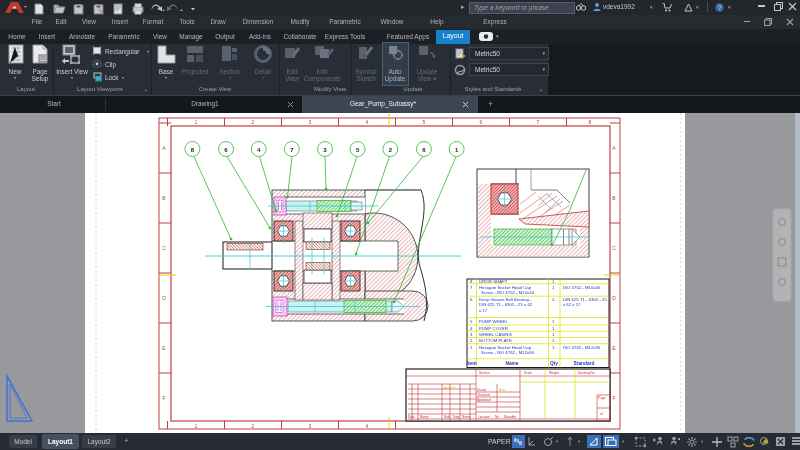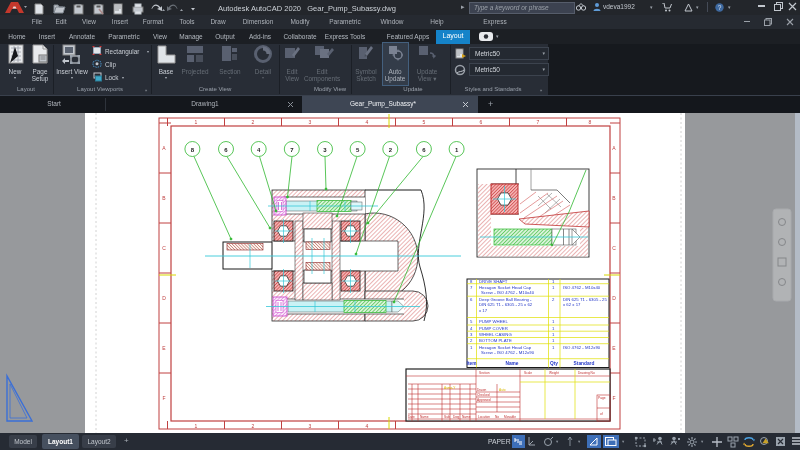--- a/index.html
+++ b/index.html
@@ -40,21 +40,20 @@
 <rect x="99" y="4" width="10" height="5" fill="#c2c7ce" stroke="#777"></rect>
         <rect x="101" y="1" width="6" height="3" fill="#dfe3e8"></rect>
         <rect x="101" y="8" width="6" height="3" fill="#dfe3e8"></rect>
 </g>
 <path d="M118,6 c2,-4 5,-4 7,-1 l-2,1 5,2 0,-5 -1.5,1.5 c-3,-4 -7,-4 -9,1 z" fill="#c2c7ce"></path>
 <path d="M128,8 l1.5,-2 1.5,2 z" fill="#9aa0a8"></path>
 <path d="M143,6 c-2,-4 -5,-4 -7,-1 l2,1 -5,2 0,-5 1.5,1.5 c3,-4 7,-4 9,1 z" fill="#6a7078"></path>
 <path d="M146,8 l1.5,-2 1.5,2 z" fill="#9aa0a8"></path>
 <path d="M157,5 l2,2.5 2,-2.5 z" fill="#c2c7ce"></path>
 </svg>
-<div class="abs" style="left:218px;top:3.5px;font-size:7.5px;color:#cdd2d8;white-space:nowrap;">Autodesk AutoCAD 2020 &nbsp;&nbsp;Gear_Pump_Subassy.dwg</div>
 <div class="abs" style="left:461px;top:3px;font-size:7px;color:#9aa0a8;">▸</div>
 <div class="abs" style="left:469px;top:2px;width:104px;height:10px;background:#3c4250;border:1px solid #565d6b;">
       <div style="position:absolute;left:4px;top:0.5px;font-size:6.5px;color:#9aa0a8;font-style:italic;white-space:nowrap;">Type a keyword or phrase</div>
     </div>
 <svg class="abs" style="left:576px;top:3px" width="10" height="8" viewBox="0 0 10 8">
       <circle cx="2.5" cy="5" r="2.2" fill="none" stroke="#c2c7ce"></circle>
       <circle cx="7.5" cy="5" r="2.2" fill="none" stroke="#c2c7ce"></circle>
       <path d="M2.5,3 L5,0.5 L7.5,3" fill="none" stroke="#c2c7ce"></path>
     </svg>
 <svg class="abs" style="left:593px;top:2px" width="8" height="10" viewBox="0 0 8 10">

